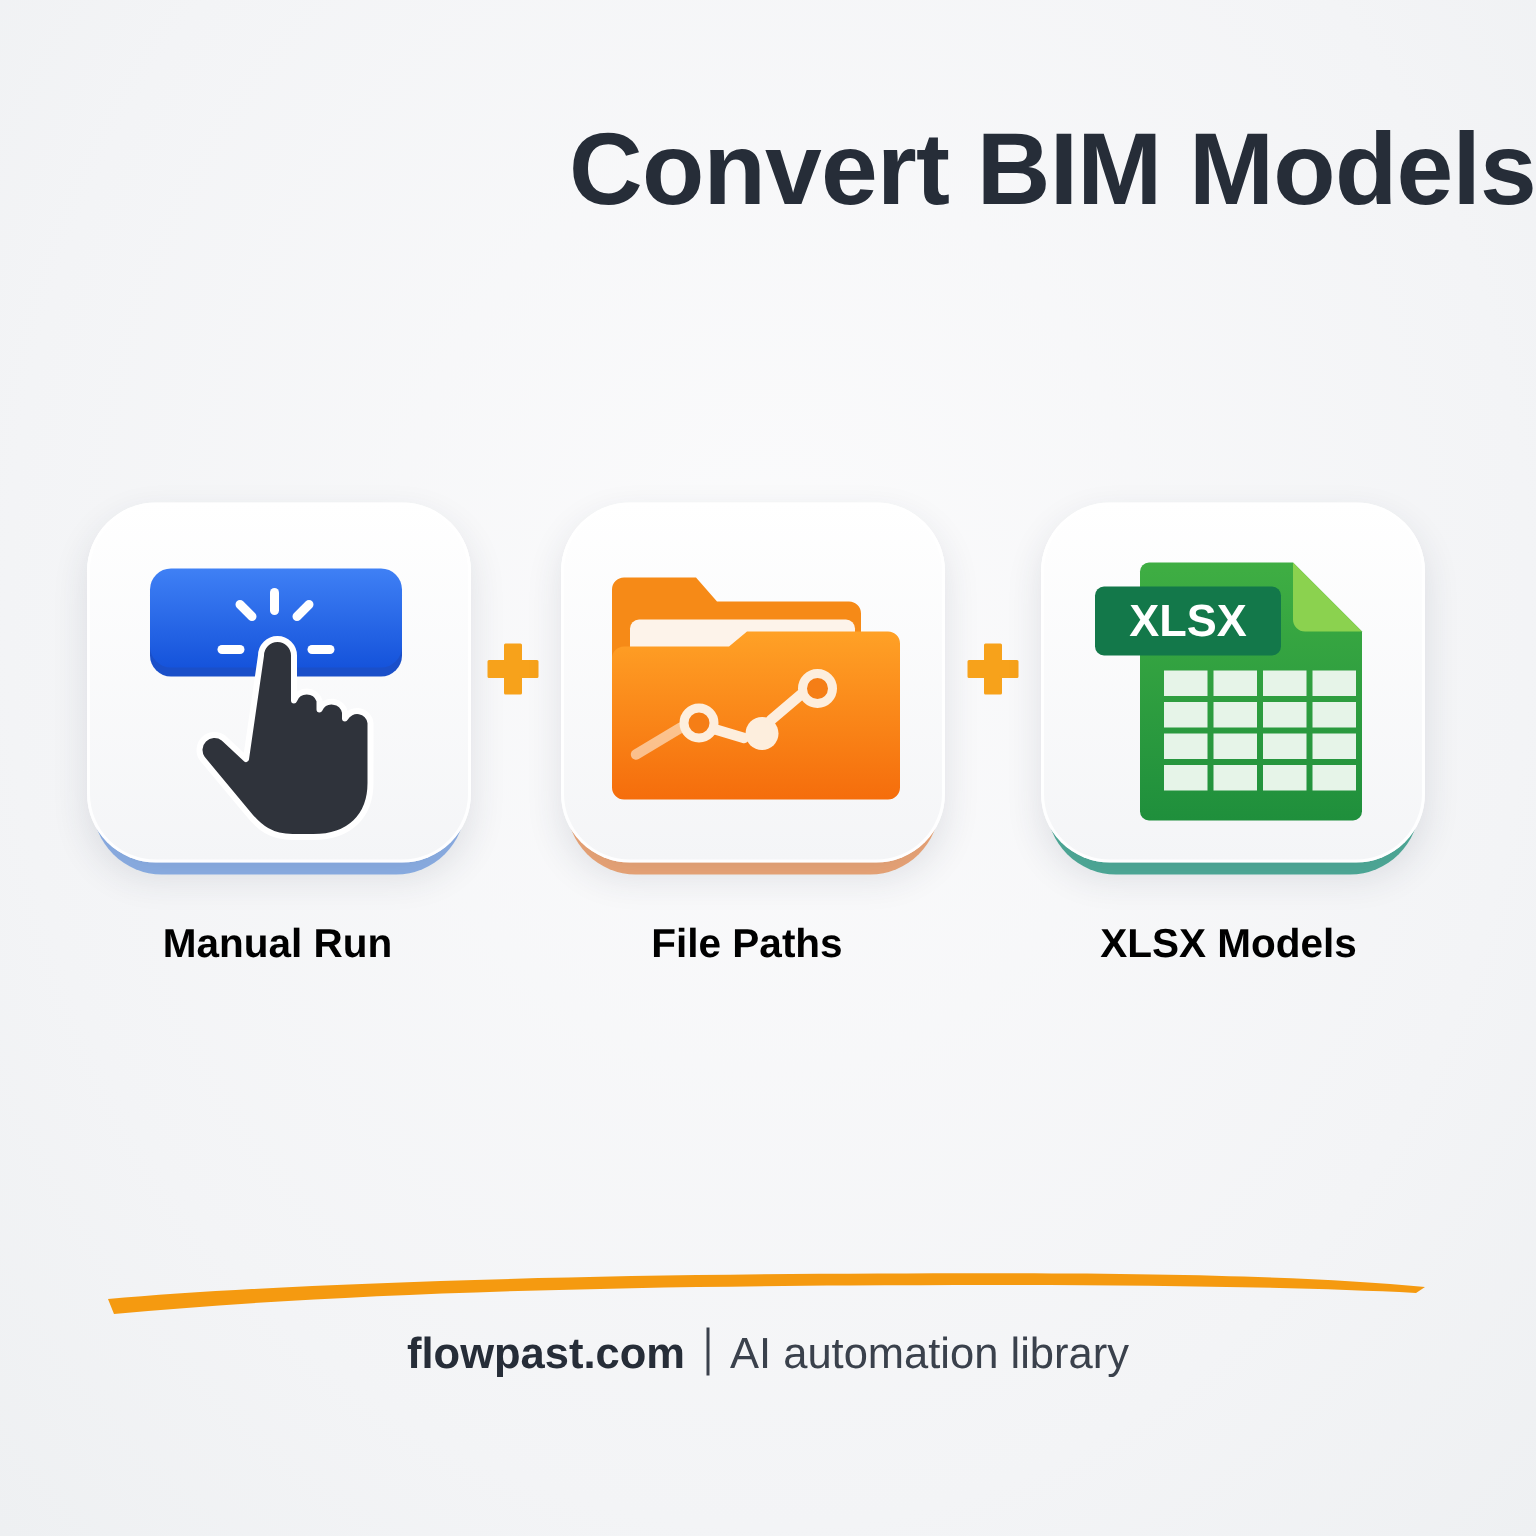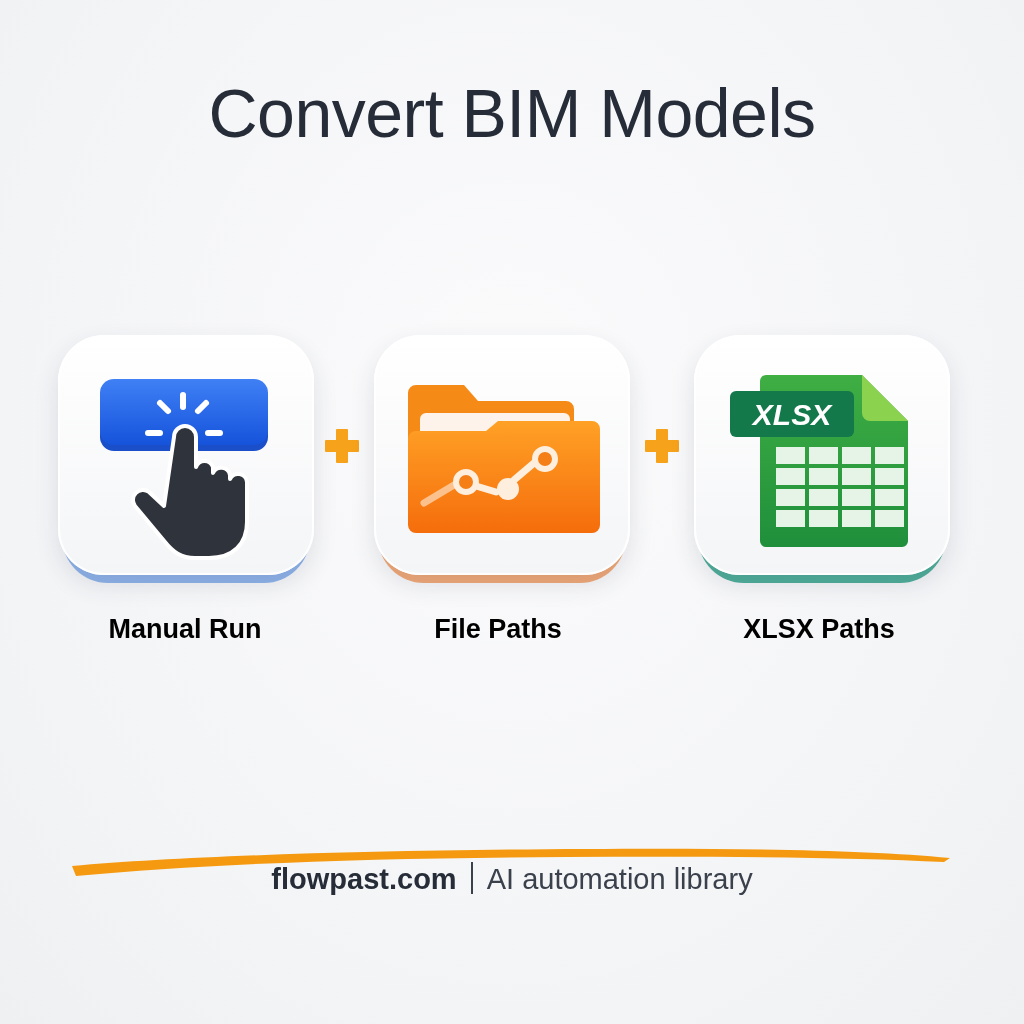--- a/index.html
+++ b/index.html
@@ -5,27 +5,26 @@
   html, body { margin: 0; padding: 0; }
   body {
     width: 1024px; height: 1024px; overflow: hidden;
     background: radial-gradient(ellipse at 50% 40%, #fbfbfc 0%, #f3f4f6 70%, #eef0f2 100%);
     font-family: "Liberation Sans", sans-serif;
     color: #262d38;
     position: relative;
   }
   .title {
     position: absolute; left: 0; right: 0; top: 72px;
-    text-align: center; font-weight: 400; font-size: 68px; line-height: 82px;
+    text-align: right; font-weight: 700; font-size: 68px; line-height: 82px;
     letter-spacing: -0.5px; color: #262d38;
   }
   .card {
     position: absolute; top: 335px; width: 256px; height: 248px;
     border-radius: 46px;
-    font-style: italic;
   }
   .card .base {
     position: absolute; left: 4px; right: 4px; top: 10px; bottom: 0;
     border-radius: 46px;
   }
   .card .face {
     position: absolute; left: 0; right: 0; top: 0; bottom: 8px;
     border-radius: 46px; background: linear-gradient(180deg,#ffffff 0%, #f4f5f7 100%);
     box-shadow: 0 10px 24px rgba(40,50,70,0.12), inset 0 0 0 2px rgba(255,255,255,0.9);
   }
@@ -35,21 +34,21 @@
   #card3 { left: 694px; } #card3 .base { background: #4fae9a; }
   .plus {
     position: absolute; top: 424px; width: 44px; height: 44px;
   }
   .label {
     position: absolute; top: 614px; width: 300px; text-align: center;
     font-weight: 700; font-size: 27px; color: #000000;
   }
   .stroke { position: absolute; left: 66px; top: 842px; }
   .footer {
-    position: absolute; left: 0; right: 0; top: 863px; text-align: center;
+    position: absolute; left: 0; right: 0; top: 887px; text-align: center;
     font-size: 29px; color: #3a414c;
   }
   .footer .site { font-weight: 700; color: #262d38; }
   .footer .sep { display: inline-block; width: 2px; height: 32px; background: #3a414c; vertical-align: middle; margin: 0 14px; position: relative; top: -3px; }
 </style>
 </head>
 <body>
 
 <div class="title">
   <div>Convert BIM Models</div>
@@ -140,21 +139,21 @@
       <span style="background:#e6f4e8"></span>
     <span style="background:#e6f4e8"></span>
       <span style="background:#e6f4e8"></span>
       <span style="background:#e6f4e8"></span>
       <span style="background:#e6f4e8"></span>
   </div>
 </div>
 
 <div class="label" style="left:35px">Manual Run</div>
 <div class="label" style="left:348px">File Paths</div>
-<div class="label" style="left:669px">XLSX Paths</div>
+<div class="label" style="left:669px">XLSX Models</div>
 
 <svg class="stroke" width="890" height="40" viewBox="0 0 890 40">
   <path d="M6 24 C 120 14, 300 8, 520 7 C 680 6, 800 8, 884 16 L 878 20 C 780 15, 640 14, 500 15 C 300 16, 140 22, 10 34 Z" fill="#f59a10"></path>
 </svg>
 
 <div class="footer">
   <span class="site">flowpast.com</span><span class="sep"></span><span>AI automation library</span>
 </div>
 
 </body></html>

